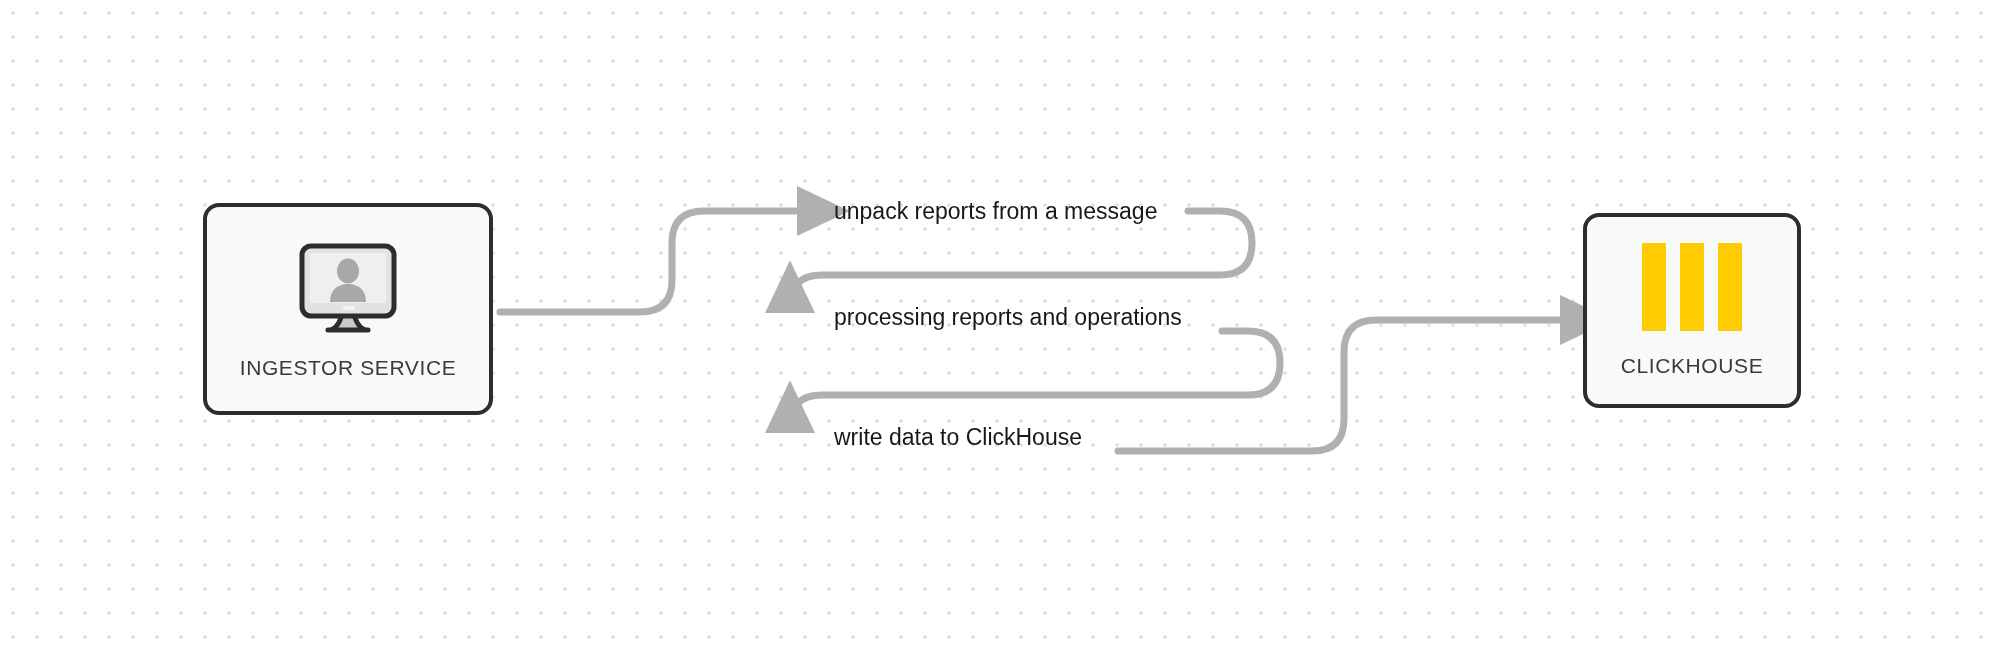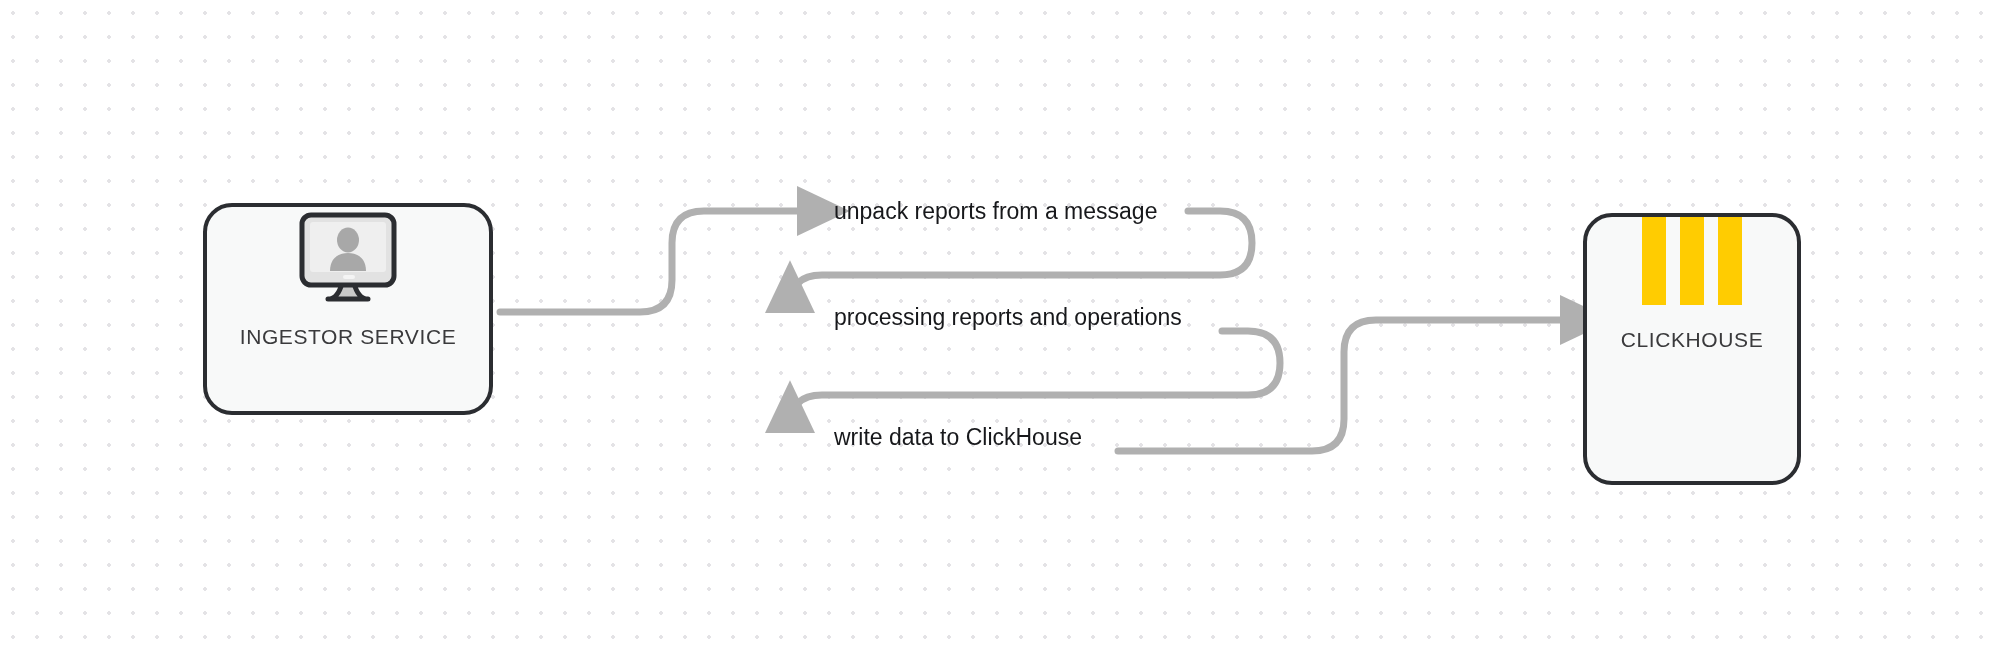--- a/index.html
+++ b/index.html
@@ -30,24 +30,25 @@
     height: 656px;
     overflow: visible;
   }
 
   
   .node {
     position: absolute;
     box-sizing: border-box;
     background: #f8f9f9;
     border: 4px solid #2b2d31;
-    border-radius: 29px;
+    border-radius: 16px;
     display: flex;
     flex-direction: column;
     align-items: center;
+    justify-content: center;
   }
   .node-label {
     font-size: 21px;
     letter-spacing: 0.6px;
     color: #3a3a3c;
     text-align: center;
     white-space: nowrap;
     font-weight: 400;
   }
 
@@ -57,21 +58,21 @@
     width: 290px;
     height: 212px;
   }
   #node-ingestor .icon-wrap {
     margin-bottom: 14px;
   }
   #node-clickhouse {
     left: 1583px;
     top: 213px;
     width: 218px;
-    height: 272px;
+    height: 195px;
     gap: 7px;
   }
   #node-clickhouse .icon-wrap {
     margin-bottom: 16px;
   }
 
   
   .ch-bars {
     display: flex;
     gap: 14px;

